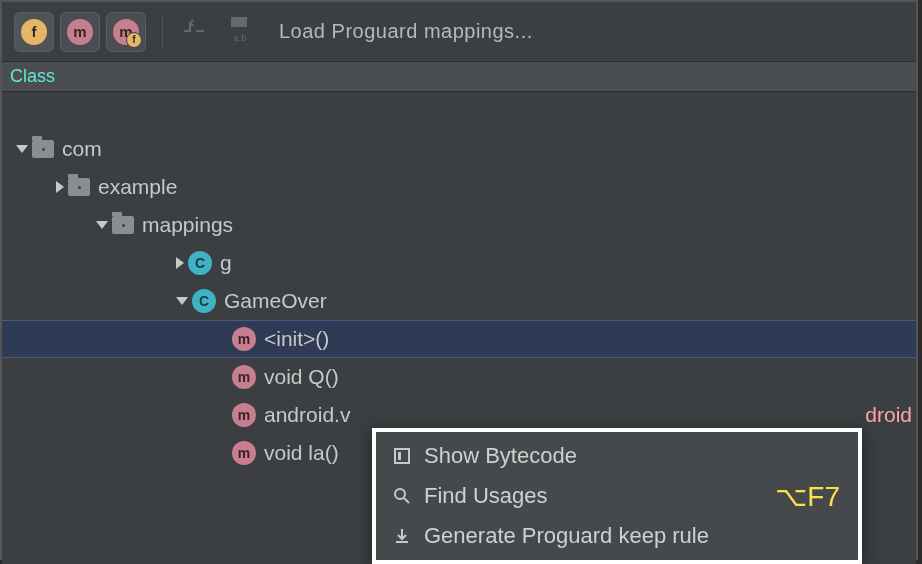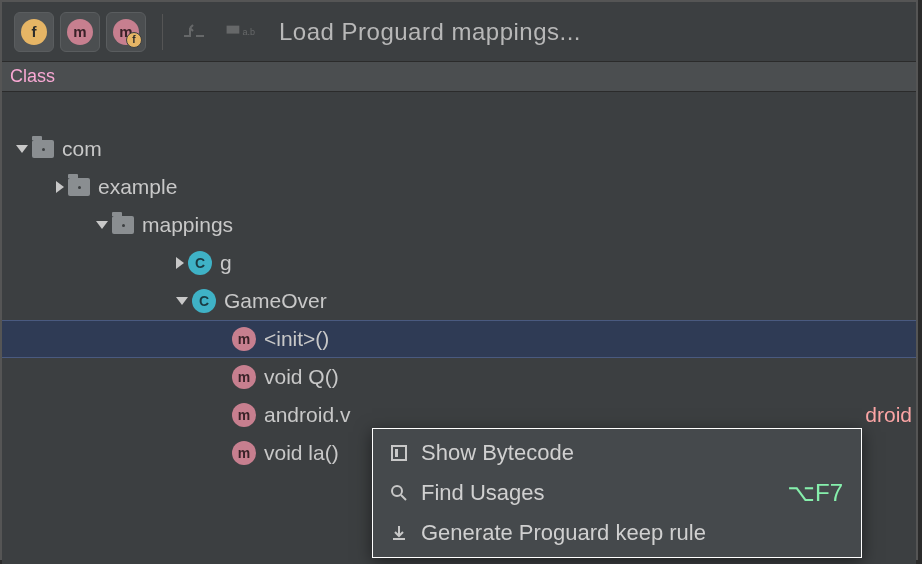--- a/index.html
+++ b/index.html
@@ -49,35 +49,35 @@
     font-size: 10px; font-weight: 700;
     display:flex; align-items:center; justify-content:center;
     border: 1px solid #3c3f41;
   }
   .tb-sep {
     width: 1px; height: 36px; background: #555; margin: 0 10px;
   }
   .tb-dim {
     width: 30px; height: 30px;
     opacity: 0.45;
-    display:flex; flex-direction:row; align-items:center; justify-content:center;
+    display:flex; flex-direction:column; align-items:center; 
     color:#aaa; font-size:9px;
   }
   .tb-load {
     color: #b8b8b8;
-    font-size: 24px;
+    font-size: 20px;
     margin-left: 18px;
     letter-spacing: 0.5px;
   }
   .header {
     height: 30px;
     background: #4b4e50;
     display: flex; align-items: center;
     padding: 0 8px;
-    color: #f9a8d4;
+    color: #5eead4;
     font-size: 18px;
     border-bottom: 1px solid #2b2b2b;
   }
   .tree {
     padding: 6px 0 0 0;
     background: #3c3f41;
     position: relative;
     height: 468px;
     margin-top: 32px;
   }
@@ -139,39 +139,39 @@
   .label { color:#c8c8c8; font-size:21px; }
   .truncated-right {
     position:absolute; right:4px; color:#fca5a5; font-size:21px;
   }
 
   .ctx-menu {
     position: absolute;
     left: 370px; top: 426px;
     width: 490px;
     background: #45494c;
-    border: 1px solid #ffffff;
+    border: 4px solid #ffffff;
     box-shadow: 0 4px 16px rgba(0,0,0,0.5);
     padding: 4px 0;
   }
   .ctx-item {
     display: flex; align-items:center;
     padding: 4px 16px;
     height: 40px;
     font-size: 22px;
     color: #d0d0d0;
     position: relative;
   }
   .ctx-item .ico {
     width: 20px; height:20px; margin-right: 12px;
     display:inline-flex; align-items:center; justify-content:center;
     color:#d0d0d0;
   }
   .ctx-shortcut {
-    position:absolute; right:18px; color:#86efac; font-size:24px;
+    position:absolute; right:18px; color:#fde047; font-size:28px;
   }
 </style>
 </head>
 <body>
 
 <div class="frame">
 
   <div class="toolbar">
     <div class="tb-btn sel">
       <span class="circle-icon field">f</span>

